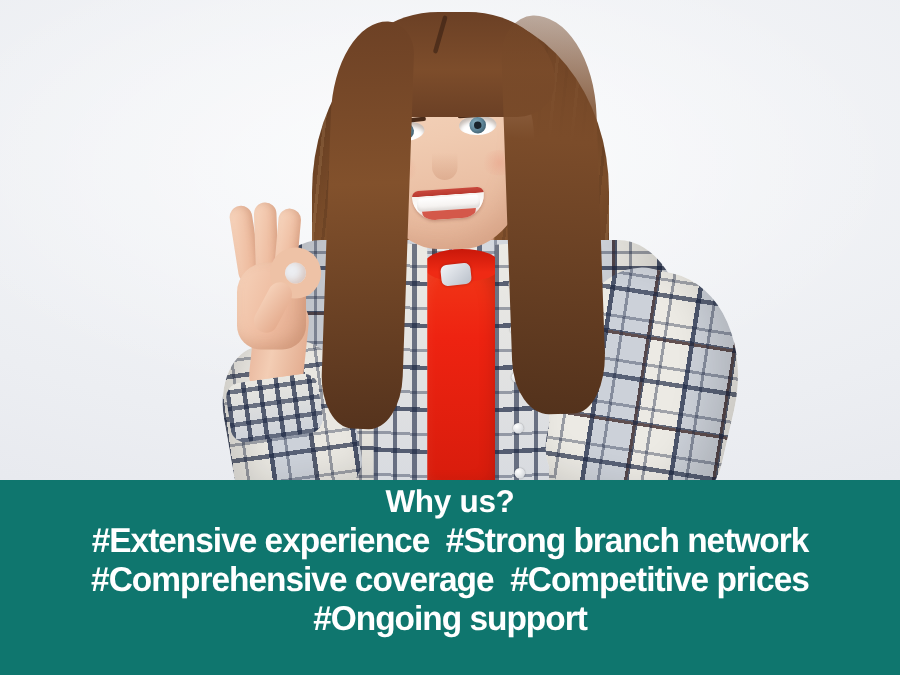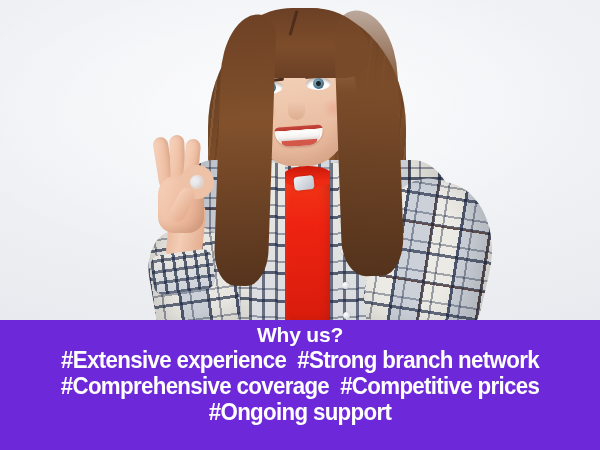--- a/index.html
+++ b/index.html
@@ -445,21 +445,21 @@
     transform: rotate(-6deg);
   }
 
   
   .banner {
     position: absolute;
     left: 0;
     top: 320px;
     width: 600px;
     height: 130px;
-    background: #6d28d9;
+    background: #0f766e;
     color: #ffffff;
     text-align: center;
     box-sizing: border-box;
     padding: 1px 8px 0 8px;
   }
   .banner-title {
     font-size: 21px;
     font-weight: bold;
     line-height: 24px;
     letter-spacing: -.2px;

